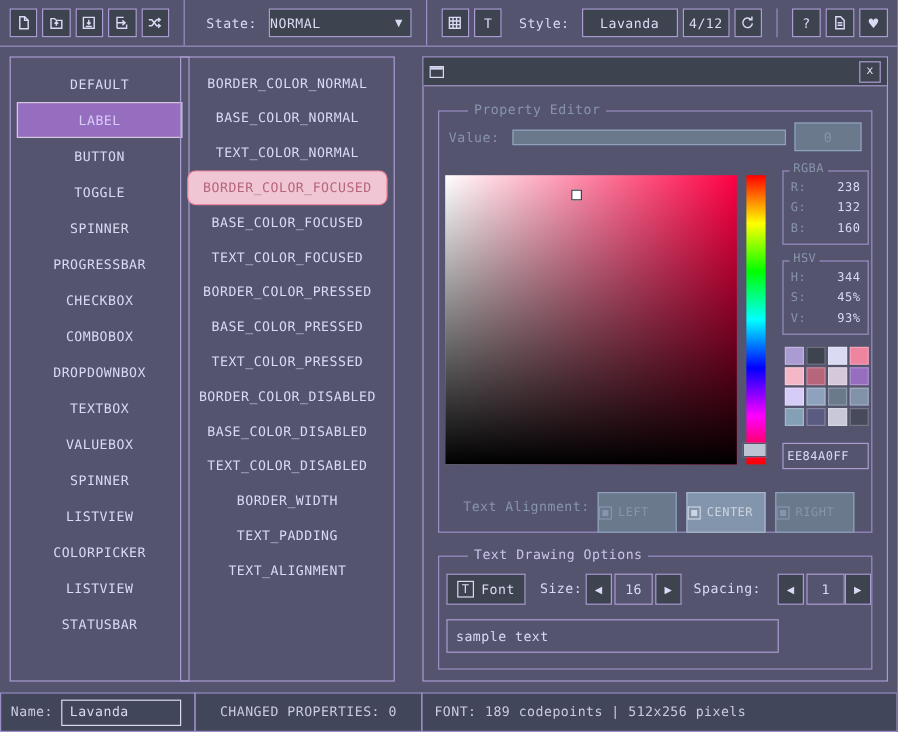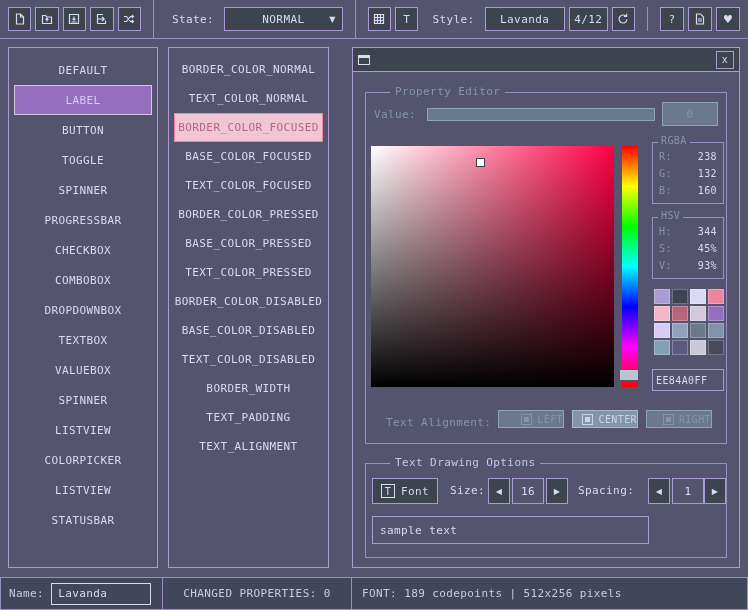--- a/index.html
+++ b/index.html
@@ -28,38 +28,38 @@
   svg path,svg rect,svg line{stroke:var(--text);fill:none;stroke-width:1.2;}
 
   
   .toolbar{position:absolute;left:0;top:0;right:0;height:39px;border-bottom:1px solid var(--line);
            display:flex;align-items:center;padding:0 8px;gap:4px;}
   .tbtn{width:24px;height:24px;background:var(--dark);border:1px solid var(--border);color:var(--text);
         display:flex;align-items:center;justify-content:center;padding:0;}
   .vsep{width:1px;align-self:stretch;background:var(--line);margin:0 8px;}
   .tlabel{margin:0 6px 0 6px;}
   .dropdown{width:122px;height:24px;background:var(--dark);border:1px solid var(--border);
-            display:flex;align-items:center;justify-content:center;position:relative;}
+            display:flex;align-items:center;justify-content:flex-start;position:relative;}
   .dropdown .arr{position:absolute;right:6px;font-size:8px;}
   .style-btn{width:82px;height:24px;background:var(--dark);border:1px solid var(--border);color:var(--text);
              display:flex;align-items:center;justify-content:center;}
   .counter{width:40px;height:24px;background:var(--dark);border:1px solid var(--border);
            display:flex;align-items:center;justify-content:center;}
   .tb-right{margin-left:auto;display:flex;gap:4px;align-items:center;}
 
   
   .listview{position:absolute;top:47px;border:1px solid var(--border);padding:7px 3px;
             display:flex;flex-direction:column;}
   .lv-controls{left:8px;width:150px;height:521px;}
-  .lv-props{left:168px;width:161px;height:521px;}
+  .lv-props{left:150px;width:179px;height:521px;}
   .lv-item{height:30px;display:flex;align-items:center;justify-content:center;
            border:1px solid transparent;margin:0 2px;}
   .lv-props .lv-item{height:29px;}
   .lv-item.sel-pressed{background:var(--purple);border-color:#D5C8DB;color:var(--purple-text);}
-  .lv-item.sel-focused{background:var(--pink-bg);border-color:var(--pink);color:var(--pink-text);}
+  .lv-item.sel-focused{background:var(--pink-bg);border-color:var(--pink);color:var(--pink-text);border-radius:7px;}
 
   
   .window{position:absolute;left:352px;top:47px;width:388px;height:521px;border:1px solid var(--border);}
   .titlebar{height:24px;background:var(--dark);border-bottom:1px solid var(--border);
             display:flex;align-items:center;padding:0 5px;gap:7px;}
   .win-icon{width:12px;height:10px;border:1px solid var(--text);position:relative;flex:0 0 auto;}
   .win-icon::before{content:"";position:absolute;left:0;right:0;top:0;height:2px;background:var(--text);}
   .close-btn{margin-left:auto;width:18px;height:18px;border:1px solid var(--border);background:var(--dark);
              color:var(--text);display:flex;align-items:center;justify-content:center;font-size:10px;padding:0;}
 
@@ -92,23 +92,23 @@
   .kv:first-of-type{margin-top:5px;}
   .kv .k{color:var(--muted);} .kv .v{color:var(--text);}
 
   .palette{position:absolute;left:288px;top:196px;width:70px;
            display:grid;grid-template-columns:repeat(4,1fr);gap:2px;}
   .swatch{height:15px;border:1px solid rgba(255,255,255,.25);}
   .hex-box{position:absolute;left:286px;top:276px;width:72px;height:22px;border:1px solid var(--border);
            display:flex;align-items:center;padding:0 3px;font-size:10px;overflow:hidden;white-space:nowrap;}
 
   .align-label{position:absolute;left:20px;top:323px;color:var(--muted);}
-  .toggle{position:absolute;top:317px;width:66px;height:18px;background:var(--dis-bg);
+  .toggle{position:absolute;top:317px;width:66px;height:34px;background:var(--dis-bg);
           border:1px solid var(--dis-border);color:var(--muted);font-size:10px;
-          display:flex;align-items:center;justify-content:flex-end;gap:5px;}
+          display:flex;align-items:center;justify-content:flex-start;gap:5px;}
   .toggle .ticon{width:11px;height:11px;border:1px solid currentColor;position:relative;flex:0 0 auto;}
   .toggle .ticon::after{content:"";position:absolute;inset:2px;background:currentColor;}
   .tg-left{left:132px;} .tg-center{left:206px;} .tg-right{left:280px;}
   .toggle.active{background:#8295AC;border-color:#A9B7CC;color:#CDD4E0;}
 
   .font-btn{position:absolute;left:6px;top:14px;width:66px;height:26px;background:var(--dark);
             border:1px solid var(--border);color:var(--text);
             display:flex;align-items:center;justify-content:center;gap:6px;}
   .ficon{width:14px;height:14px;border:1px solid var(--text);display:flex;align-items:center;
          justify-content:center;font-size:10px;flex:0 0 auto;}
@@ -246,20 +246,21 @@
     <div class="lv-item">VALUEBOX</div>
     <div class="lv-item">SPINNER</div>
     <div class="lv-item">LISTVIEW</div>
     <div class="lv-item">COLORPICKER</div>
     <div class="lv-item">LISTVIEW</div>
     <div class="lv-item">STATUSBAR</div>
   </nav>
 
   <nav class="listview lv-props">
     <div class="lv-item">BORDER_COLOR_NORMAL</div>
+    <div class="lv-item">BASE_COLOR_NORMAL</div>
     <div class="lv-item">TEXT_COLOR_NORMAL</div>
     <div class="lv-item sel-focused">BORDER_COLOR_FOCUSED</div>
     <div class="lv-item">BASE_COLOR_FOCUSED</div>
     <div class="lv-item">TEXT_COLOR_FOCUSED</div>
     <div class="lv-item">BORDER_COLOR_PRESSED</div>
     <div class="lv-item">BASE_COLOR_PRESSED</div>
     <div class="lv-item">TEXT_COLOR_PRESSED</div>
     <div class="lv-item">BORDER_COLOR_DISABLED</div>
     <div class="lv-item">BASE_COLOR_DISABLED</div>
     <div class="lv-item">TEXT_COLOR_DISABLED</div>

